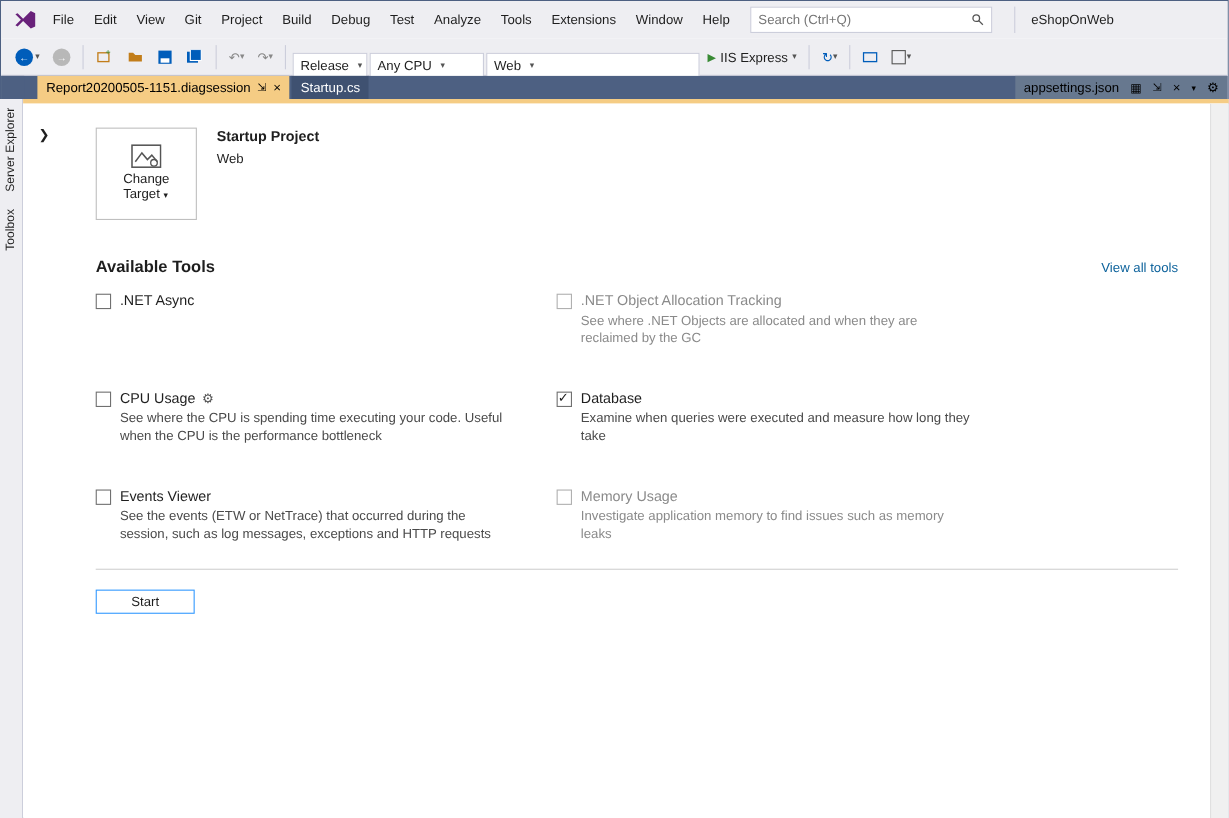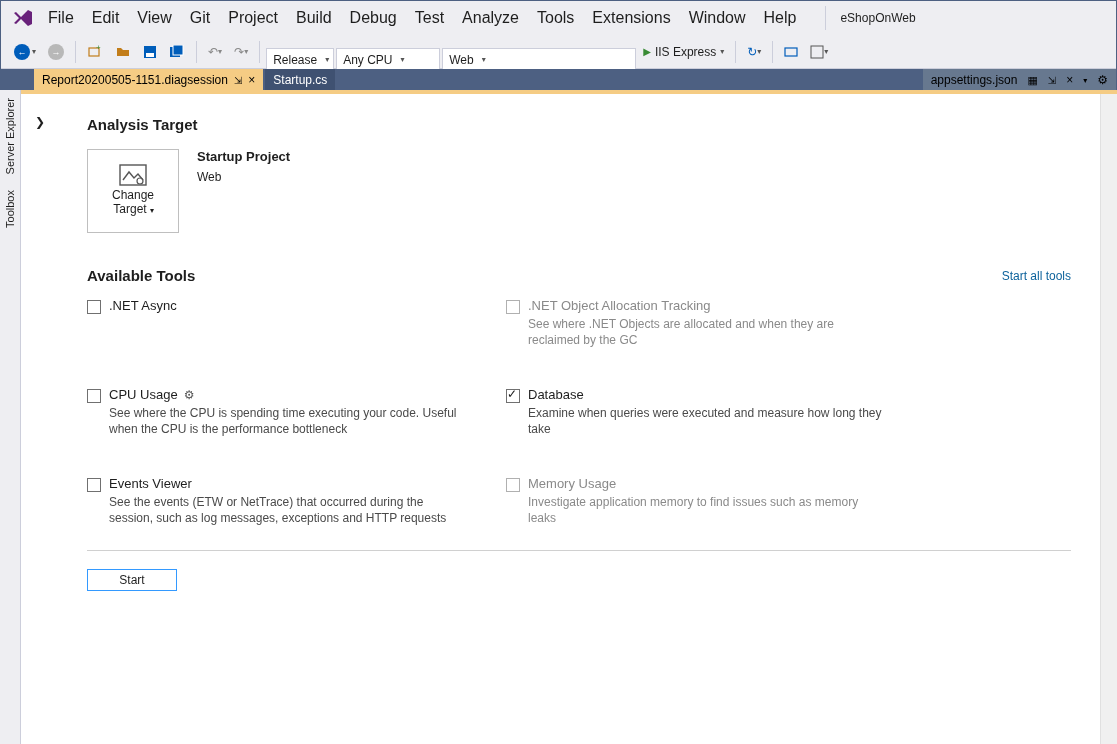--- a/index.html
+++ b/index.html
@@ -1,21 +1,21 @@
 <!DOCTYPE html>
 <html><head>
 <meta charset="utf-8">
 <style>
   * { box-sizing: border-box; margin: 0; padding: 0; font-family: "Segoe UI", Tahoma, sans-serif; }
   body { width: 1117px; height: 744px; background: #fff; overflow: hidden; font-size: 12px; color: #1e1e1e; border: 1px solid #4d6082; }
   
   .menubar { height: 34px; display: flex; align-items: center; background: #eeeef2; padding: 0 6px; }
   .vs-logo { width: 32px; height: 24px; display: flex; align-items: center; justify-content: center; }
   .menu-items { display: flex; height: 100%; align-items: center; }
-  .menu-items span { padding: 0 9px; height: 100%; display: flex; align-items: center; cursor: default; font-size: 16px; }
+  .menu-items span { padding: 0 9px; height: 100%; display: flex; align-items: center; cursor: default; font-size: 12px; }
   .search-box { margin-left: 10px; width: 220px; height: 24px; border: 1px solid #cccedb; background: #fff; display: flex; align-items: center; padding: 0 6px; font-size: 12px; color: #717171; }
   .search-box input { border: none; outline: none; flex: 1; font-size: 12px; background: transparent; }
   .search-box .mag { color: #555; }
   .solution-name { margin-left: 20px; padding: 0 14px; height: 24px; display: flex; align-items: center; border-left: 1px solid #cccedb; color: #1e1e1e; }
   
   .toolbar { height: 34px; background: #eeeef2; border-bottom: 1px solid #cccedb; display: flex; align-items: center; padding: 0 8px; gap: 2px; }
   .tb-btn { height: 24px; min-width: 24px; display: flex; align-items: center; justify-content: center; padding: 0 4px; cursor: default; border: 1px solid transparent; }
   .tb-sep { width: 1px; height: 22px; background: #cccedb; margin: 0 4px; }
   .tb-combo { height: 24px; border: 1px solid #cccedb; background: #fff; display: flex; align-items: center; padding: 0 6px; font-size: 12px; gap: 8px; margin-top: 16px; }
   .tb-combo .caret { font-size: 8px; color: #555; }
@@ -40,21 +40,21 @@
   .side-rail { width: 21px; background: #eeeef2; border-right: 1px solid #cccedb; display: flex; flex-direction: column; align-items: center; }
   .side-tab { writing-mode: vertical-rl; transform: rotate(180deg); padding: 8px 2px; font-size: 11px; color: #1e1e1e; cursor: default; }
   .doc-surface { flex: 1; background: #fff; border-top: 4px solid #f5cc84; position: relative; overflow: hidden; }
   .doc-surface::after { content: ""; position: absolute; right: 0; top: 0; bottom: 0; width: 16px; background: #f0f0f0; border-left: 1px solid #e0e0e0; }
   .collapse-chevron { position: absolute; left: 14px; top: 21px; font-size: 12px; color: #1e1e1e; }
   .content { padding: 22px 46px 22px 66px; }
   h2.section { font-size: 15px; font-weight: 600; margin-bottom: 16px; }
   .target-row { display: flex; align-items: flex-start; gap: 18px; margin-bottom: 34px; }
   .target-card { width: 92px; height: 84px; border: 1px solid #bfbfbf; display: flex; flex-direction: column; align-items: center; justify-content: center; gap: 2px; font-size: 12px; }
   .target-card .ico { font-size: 20px; color: #555; }
-  .target-card .lbl { text-align: right; line-height: 14px; }
+  .target-card .lbl { text-align: left; line-height: 14px; }
   .target-info .tname { font-size: 13px; font-weight: 600; margin-bottom: 6px; }
   .target-info .tval { font-size: 12px; }
   .tools-header { display: flex; align-items: center; justify-content: space-between; margin-bottom: 14px; }
   .show-all { color: #0e639c; font-size: 12px; cursor: default; }
   .tools-grid { display: grid; grid-template-columns: 380px 380px; column-gap: 20px; row-gap: 18px; gap: 39px; }
   .tool { display: flex; gap: 8px; }
   .chk { width: 14px; height: 14px; border: 1px solid #707070; flex-shrink: 0; margin-top: 2px; position: relative; background: #fff; }
   .chk.checked::after { content: "✓"; position: absolute; left: 0; top: -3px; font-size: 12px; color: #1e1e1e; }
   .tool.disabled .tool-title, .tool.disabled .tool-desc, .tool.disabled .chk { color: #8a8a8a; border-color: #b0b0b0; }
   .tool-body { flex: 1; }
@@ -83,20 +83,29 @@
     <span>Project</span>
     <span>Build</span>
     <span>Debug</span>
     <span>Test</span>
     <span>Analyze</span>
     <span>Tools</span>
     <span>Extensions</span>
     <span>Window</span>
     <span>Help</span>
   </div>
+  <div class="search-box">
+    <input placeholder="Search (Ctrl+Q)" style="">
+    <span class="mag">
+      <svg width="12" height="12" viewBox="0 0 16 16">
+          <circle cx="6" cy="6" r="4" fill="none" stroke="#555" stroke-width="1.6"></circle>
+          <line x1="9" y1="9" x2="14" y2="14" stroke="#555" stroke-width="1.6"></line>
+        </svg>
+    </span>
+  </div>
   <div class="solution-name">eShopOnWeb</div>
 </div>
 
 <div class="toolbar">
   <div class="tb-btn">
       <span class="circle-nav">←</span>
       <span style="font-size:8px;margin-left:2px;color:#555">▾</span>
     </div>
   <div class="tb-btn">
       <span class="circle-nav" style="background:#b8b8b8">→</span>
@@ -188,21 +197,20 @@
   <div class="side-rail">
     <div class="side-tab">Server Explorer</div>
     <div class="side-tab">Toolbox</div>
   </div>
 
   <div class="doc-surface">
     <div class="collapse-chevron">❯</div>
 
     <div class="content">
 
-      <h2 class="section">Analysis Target</h2>
       <div class="target-row">
         <div class="target-card">
           <span class="ico">
             <svg width="28" height="22" viewBox="0 0 28 22">
                 <rect x="1" y="1" width="26" height="20" fill="none" stroke="#555" stroke-width="1.4"></rect>
                 <polyline points="4,16 10,8 15,14 19,10 24,16" fill="none" stroke="#555" stroke-width="1.4"></polyline>
                 <circle cx="21" cy="17" r="3" fill="none" stroke="#555" stroke-width="1.2"></circle>
               </svg>
           </span>
           <div class="lbl">
@@ -211,21 +219,21 @@
           </div>
         </div>
         <div class="target-info">
           <div class="tname">Startup Project</div>
           <div class="tval">Web</div>
         </div>
       </div>
 
       <div class="tools-header">
         <h2 class="section" style="margin:0">Available Tools</h2>
-        <span class="show-all">Start all tools</span>
+        <span class="show-all">View all tools</span>
       </div>
 
       <div class="tools-grid">
 
         <div class="tool">
           <div class="chk"></div>
           <div class="tool-body">
             <div class="tool-title">.NET Async</div>
           </div>
         </div>

